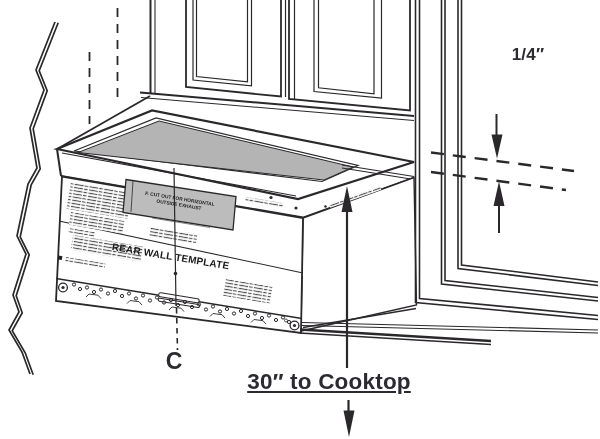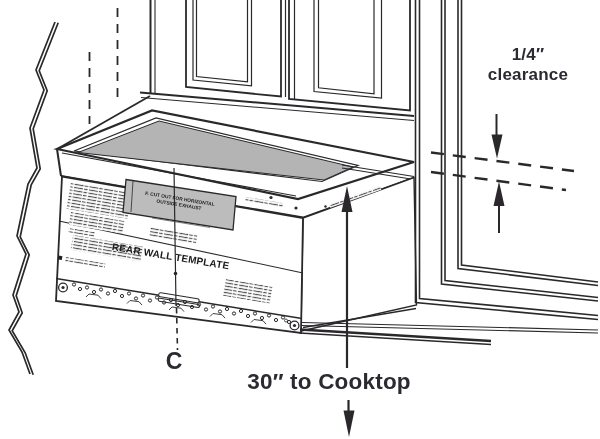--- a/index.html
+++ b/index.html
@@ -6,21 +6,21 @@
   .stage {
     position:relative; width:600px; height:439px; background:#ffffff;
     overflow:hidden; font-family:"Liberation Sans","DejaVu Sans",sans-serif;
     color:#2b2a30;
   }
   .stage svg { position:absolute; left:0; top:0; }
   .lbl { position:absolute; font-weight:bold; color:#2b2a30; }
   .lbl-clearance { left:480px; top:45px; width:96px; text-align:center;
     font-size:17px; line-height:19.5px; letter-spacing:0.2px; }
   .lbl-cooktop { left:236px; top:369px; width:186px; text-align:center;
-    font-size:22.5px; letter-spacing:0.2px; white-space:nowrap; }
+    font-size:22.5px; letter-spacing:0.2px; white-space:nowrap;text-decoration:underline; }
   .lbl-c { left:161px; top:348px; width:26px; text-align:center; font-size:23px; }
   .lbl-title { left:113px; top:241px; width:120px; white-space:nowrap;
     transform:rotate(9.5deg); transform-origin:0 0; font-size:10px;
     letter-spacing:0.2px; color:#1d1b1c; }
   .lbl-exhaust { left:129px; top:188px; width:104px; text-align:center;
     transform:rotate(9.3deg); transform-origin:0 0; font-size:4.8px;
     line-height:5.6px; color:#1d1b1c; }
 </style>
 </head>
 <body>
@@ -206,21 +206,20 @@
       <polygon points="347,186 341.5,212 352.5,212" fill="#2b282c" stroke="none"></polygon>
       <line x1="347" y1="210" x2="347" y2="368" stroke-width="2.2"></line>
       <line x1="348.5" y1="400" x2="348.5" y2="413" stroke-width="2.2"></line>
       <polygon points="349,437 343.5,410.5 354.5,410.5" fill="#2b282c" stroke="none"></polygon>
     </g>
   </g>
 </svg>
 
 <div class="lbl lbl-clearance">
   <div>1/4″</div>
-  <div>clearance</div>
 </div>
 
 <div class="lbl lbl-cooktop">30″ to Cooktop</div>
 
 <div class="lbl lbl-c">C</div>
 
 <div class="lbl lbl-title">REAR WALL TEMPLATE</div>
 
 <div class="lbl lbl-exhaust">
   <div>F. CUT OUT FOR HORIZONTAL</div>

